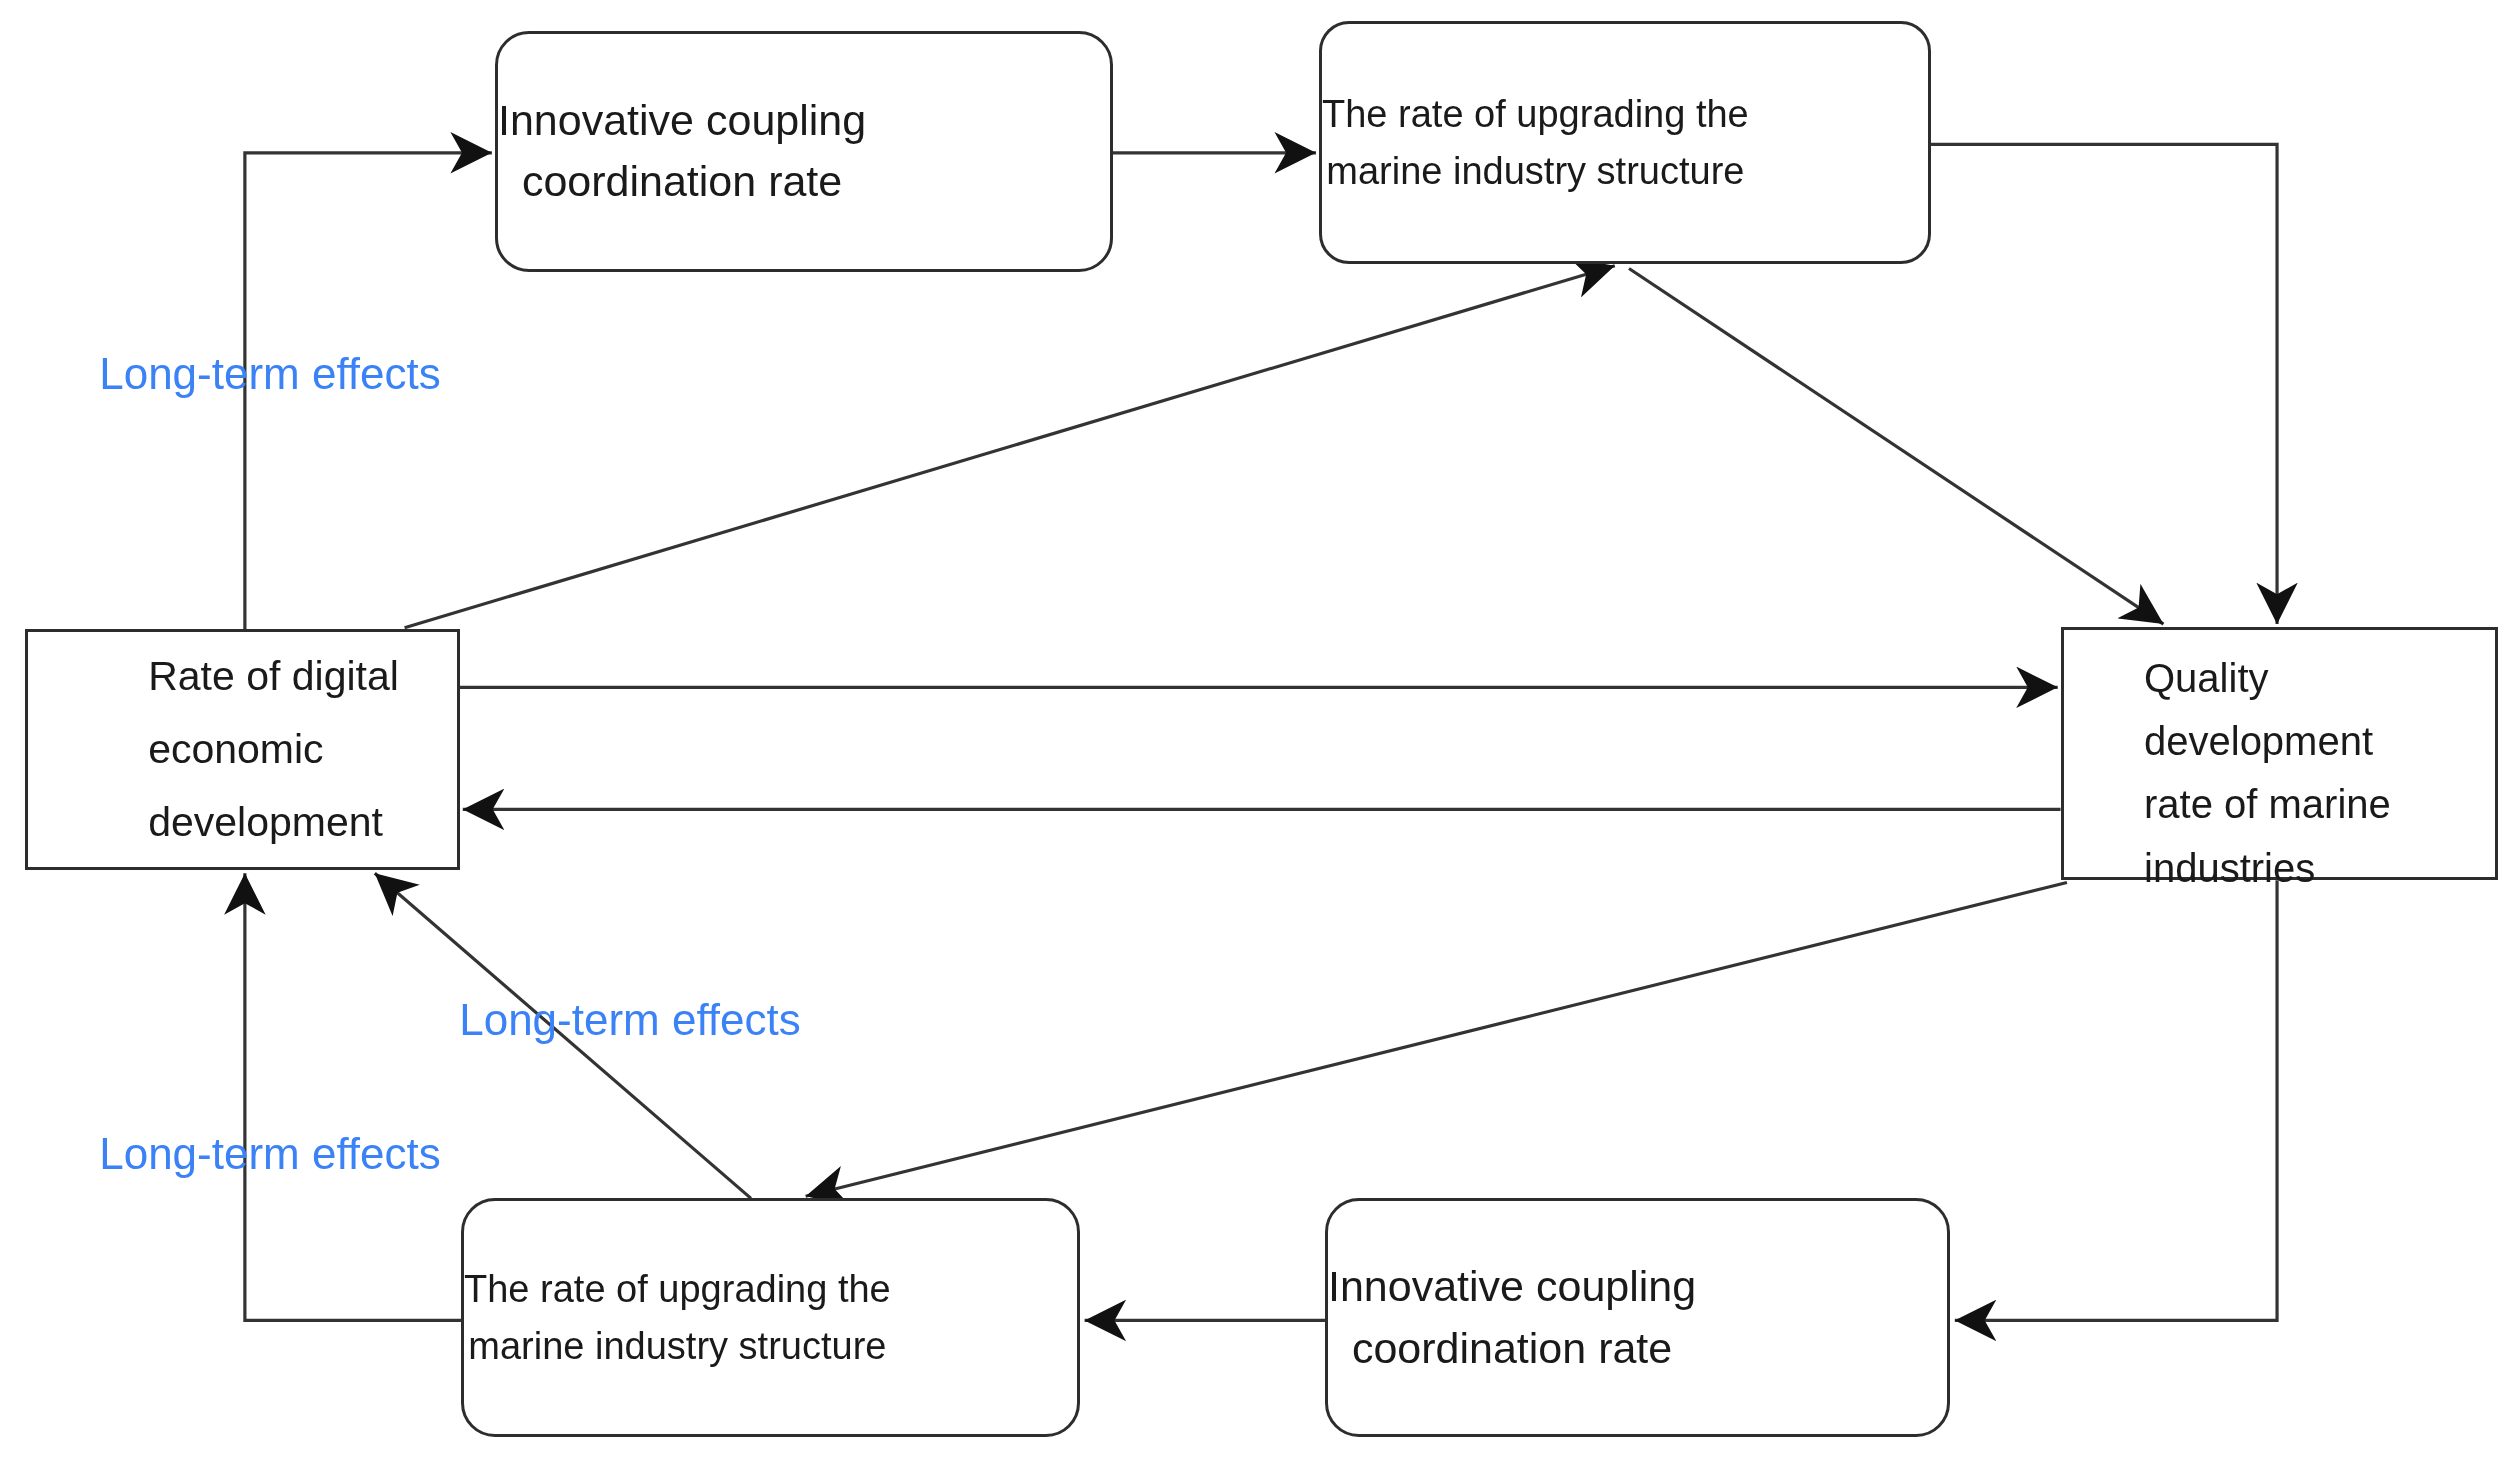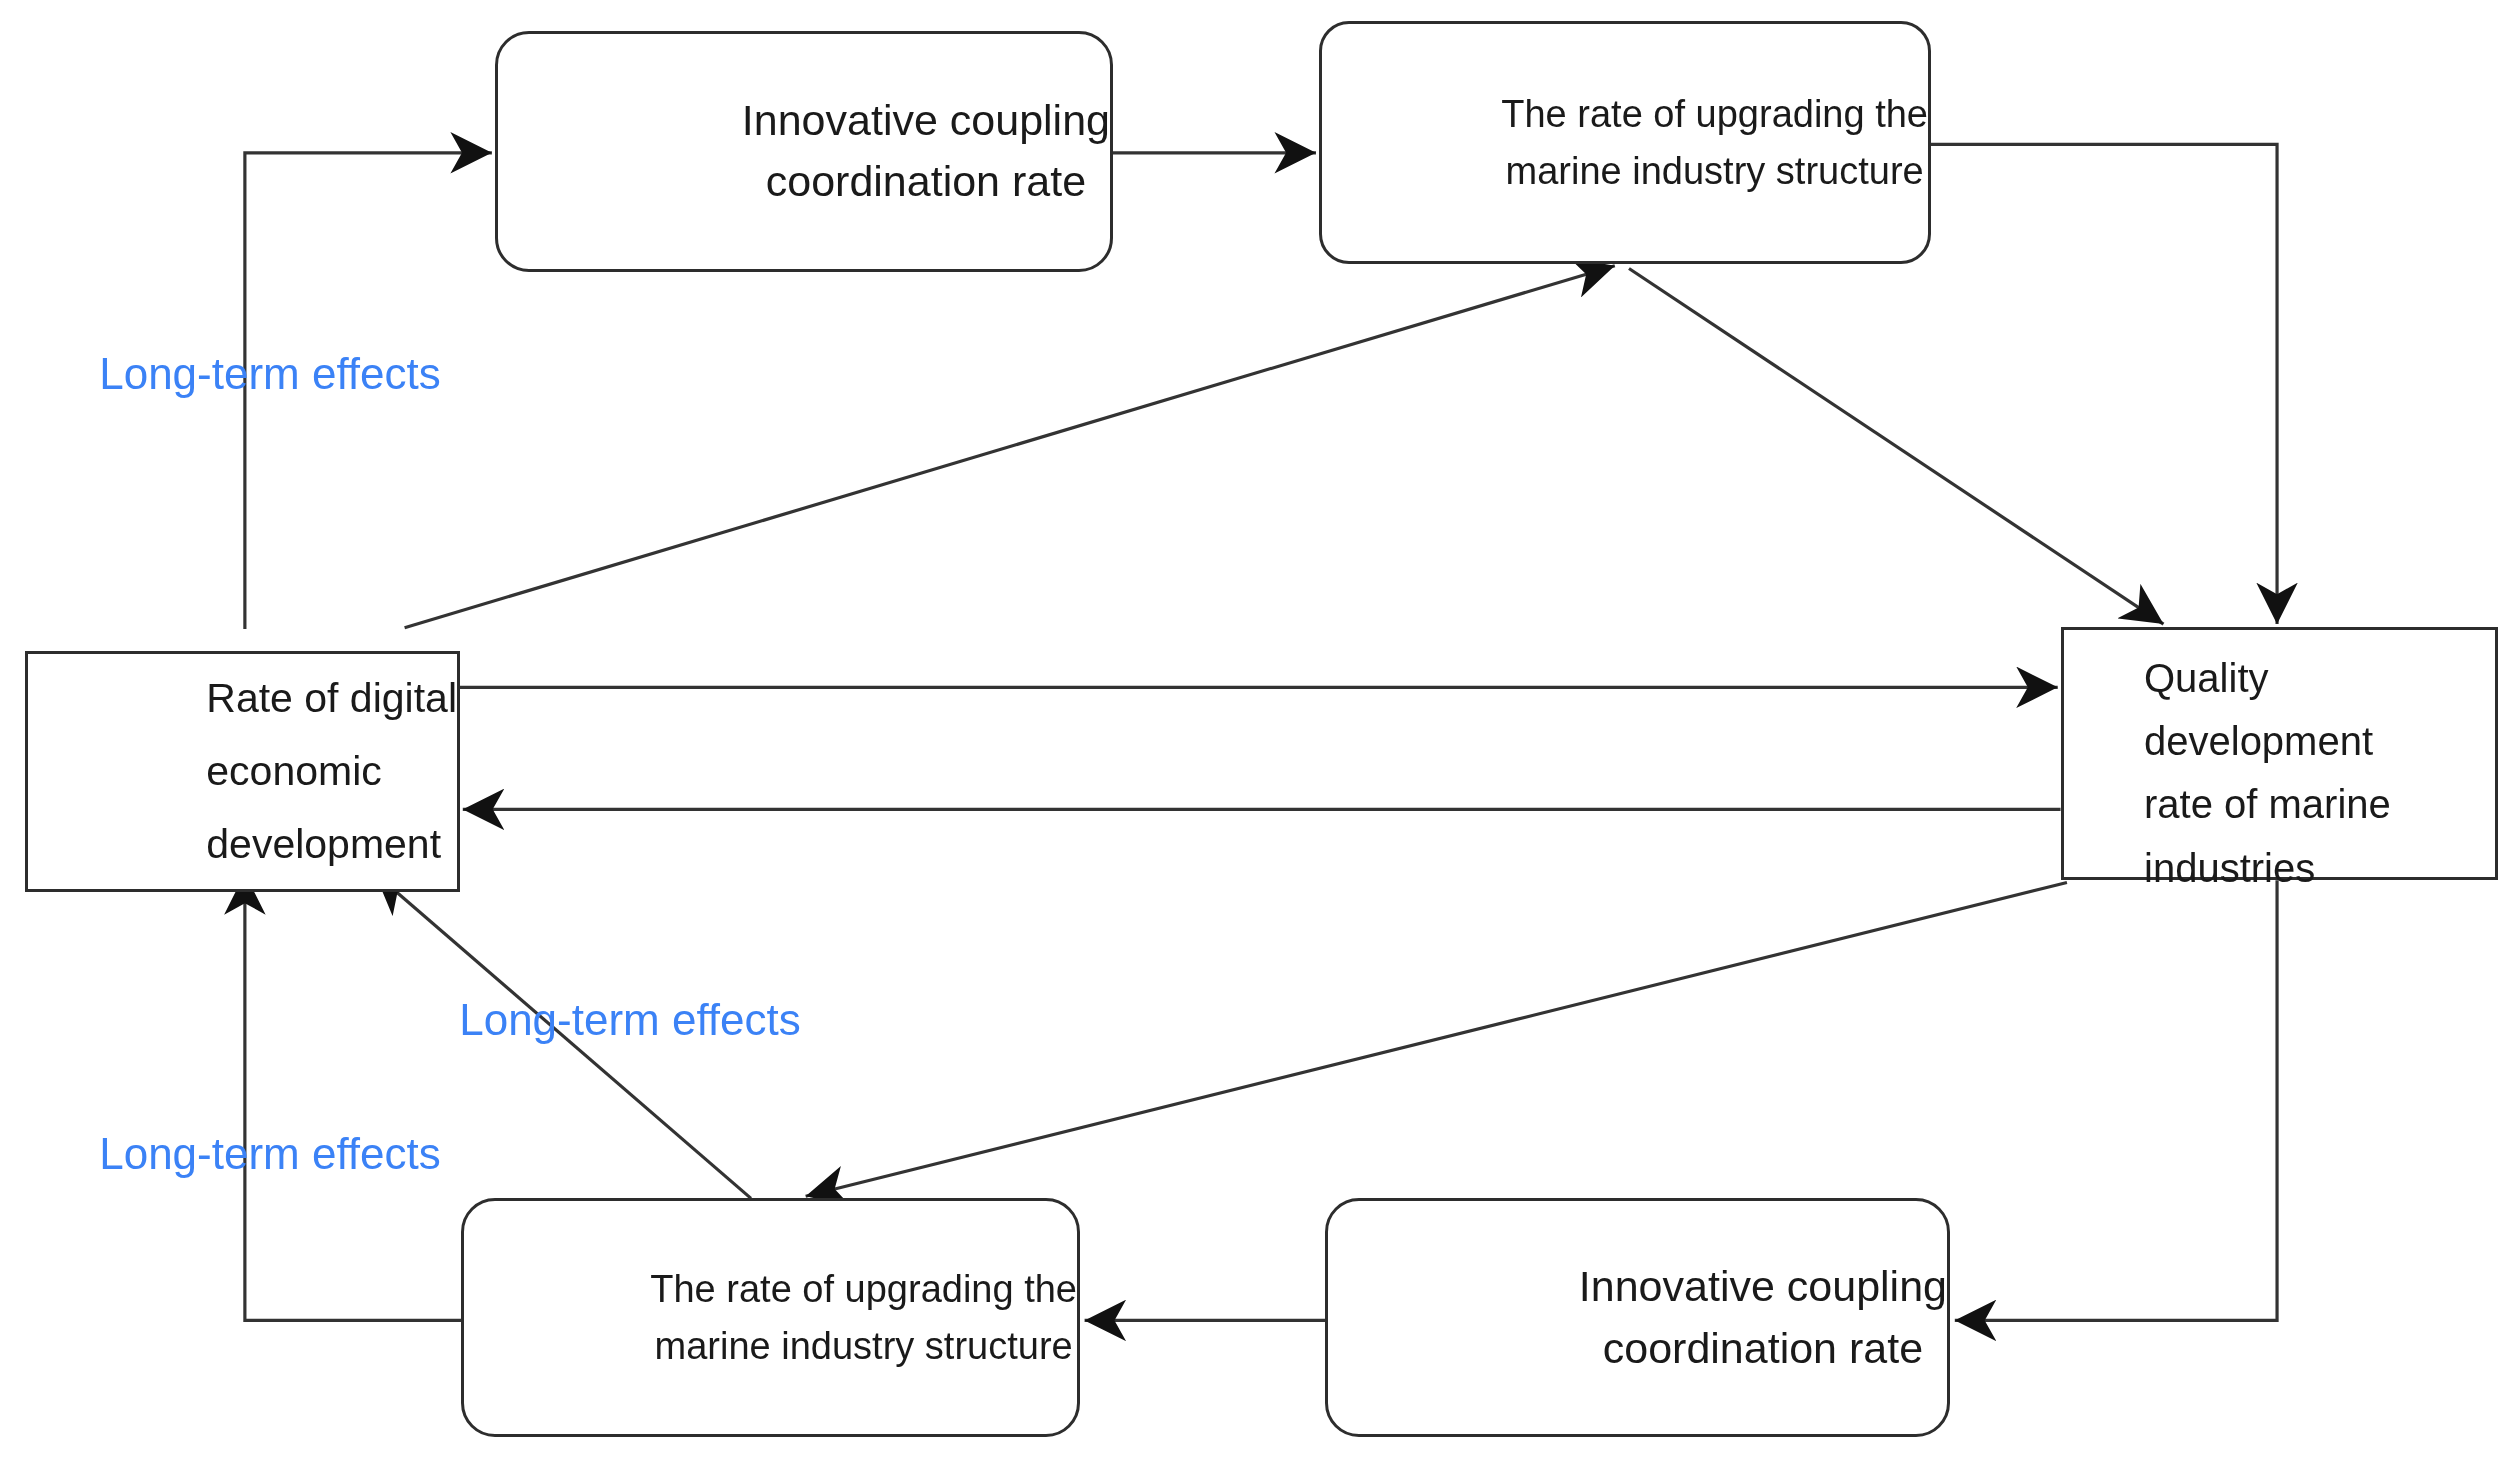--- a/index.html
+++ b/index.html
@@ -22,38 +22,38 @@
     width: 2512px;
     height: 1464px;
   }
   .node {
     position: absolute;
     box-sizing: border-box;
     background: #ffffff;
     border: 3.5px solid #2d2d2d;
     display: flex;
     align-items: center;
-    justify-content: flex-end;
+    justify-content: flex-start;
   }
   .node .node-label {
     white-space: pre-line;
     color: #1a1a1a;
   }
   .rounded { border-radius: 34px; }
 
   
   #node-a { left: 495px; top: 30.5px; width: 618px; height: 241px; }
   #node-a .node-label { font-size: 43px; line-height: 1.42; text-align: center; }
 
   
   #node-b { left: 1319px; top: 21px; width: 612px; height: 243px; border-radius: 30px; }
   #node-b .node-label { font-size: 38px; line-height: 1.5; text-align: center; }
 
   
-  #node-l { left: 25px; top: 651px; width: 435px; height: 241px; justify-content: flex-end; }
+  #node-l { left: 25px; top: 629px; width: 435px; height: 241px; justify-content: center; }
   #node-l .node-label { font-size: 41px; line-height: 1.78; text-align: left; padding-left: 62px; }
 
   
   #node-r { left: 2061px; top: 627px; width: 437px; height: 253px; justify-content: flex-start; align-items: flex-start; }
   #node-r .node-label { font-size: 40px; line-height: 1.58; text-align: left; padding-left: 80px; padding-top: 17px; }
 
   
   #node-c { left: 461px; top: 1198px; width: 619px; height: 239px; }
   #node-c .node-label { font-size: 38px; line-height: 1.5; text-align: center; }
 

